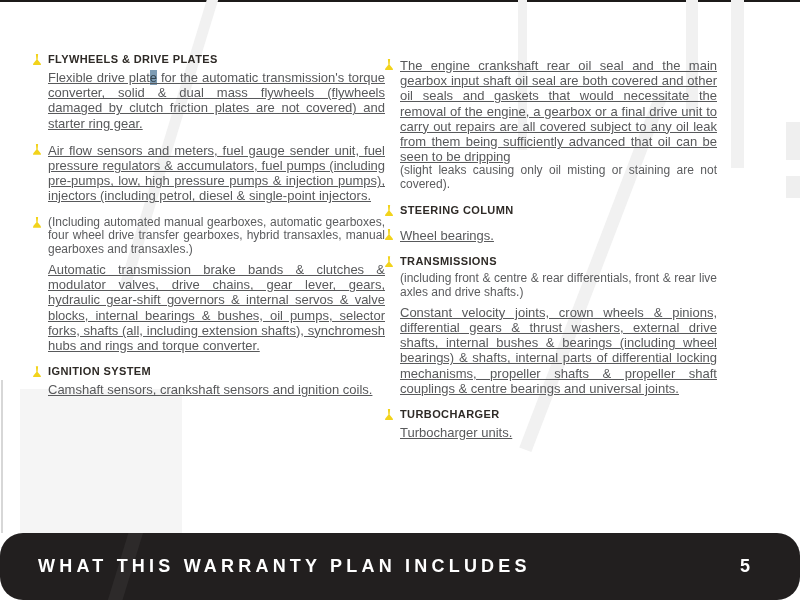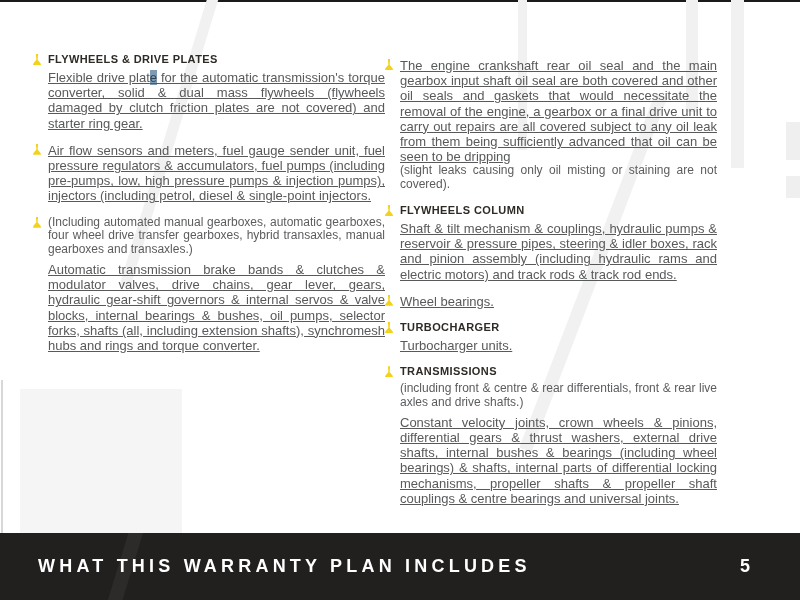--- a/index.html
+++ b/index.html
@@ -54,20 +54,21 @@
   .hl { background: #7D9CB4; color: #33444f; }
 
   .footer {
     position: absolute; left: 0; top: 533px;
     width: 800px; height: 67px;
     background: #221F1F;
     display: flex; align-items: center; justify-content: space-between;
     padding: 0 50px 0 38px;
     box-sizing: border-box;
     overflow: hidden;
+    border-radius: 23px;
   }
   .footer .ftitle {
     color: #ffffff; font-size: 18px; font-weight: bold;
     letter-spacing: 4.2px; white-space: nowrap;
   }
   .footer .fnum { color: #ffffff; font-size: 18px; font-weight: bold; }
   .footer .streak {
     position: absolute; left: 118px; top: -10px;
     width: 14px; height: 90px;
     background: rgba(255,255,255,0.05);
@@ -104,53 +105,57 @@
         <span class="cone"></span>
         <p class="body-text">Air flow sensors and meters, fuel gauge sender unit, fuel pressure regulators &amp; accumulators, fuel pumps (including pre-pumps, low, high pressure pumps &amp; injection pumps), injectors (including petrol, diesel &amp; single-point injectors.</p>
       </section>
 
       <section class="sec">
         <span class="cone"></span>
         <p class="note-text">(Including automated manual gearboxes, automatic gearboxes, four wheel drive transfer gearboxes, hybrid transaxles, manual gearboxes and transaxles.)</p>
         <p class="body-text">Automatic transmission brake bands &amp; clutches &amp; modulator valves, drive chains, gear lever, gears, hydraulic gear-shift governors &amp; internal servos &amp; valve blocks, internal bearings &amp; bushes, oil pumps, selector forks, shafts (all, including extension shafts), synchromesh hubs and rings and torque converter.</p>
       </section>
 
+      <section class="sec">
+        <span class="cone"></span>
+        <h3>IGNITION SYSTEM</h3>
+        <p class="body-text">Camshaft sensors, crankshaft sensors and ignition coils.</p>
+      </section>
 
     </div>
 
     <div class="col col-right">
 
       <section class="sec">
         <span class="cone"></span>
         <p class="body-text">The engine crankshaft rear oil seal and the main gearbox input shaft oil seal are both covered and other oil seals and gaskets that would necessitate the removal of the engine, a gearbox or a final drive unit to carry out repairs are all covered subject to any oil leak from them being sufficiently advanced that oil can be seen to be dripping</p>
         <p class="note-text" style="margin-top:0;">(slight leaks causing only oil misting or staining are not covered).</p>
       </section>
 
       <section class="sec">
         <span class="cone"></span>
-        <h3>FLYWHEELS COLUMN</h3>
-        <p class="body-text">Shaft &amp; tilt mechanism &amp; couplings, hydraulic pumps &amp; reservoir &amp; pressure pipes, steering &amp; idler boxes, rack and pinion assembly (including hydraulic rams and electric motors) and track rods &amp; track rod ends.</p>
+        <h3>STEERING COLUMN</h3>
       </section>
 
       <section class="sec">
         <span class="cone"></span>
         <p class="body-text">Wheel bearings.</p>
       </section>
 
       <section class="sec">
         <span class="cone"></span>
-        <h3>TURBOCHARGER</h3>
-        <p class="body-text">Turbocharger units.</p>
+        <h3>TRANSMISSIONS</h3>
+        <p class="note-text">(including front &amp; centre &amp; rear differentials, front &amp; rear live axles and drive shafts.)</p>
+        <p class="body-text">Constant velocity joints, crown wheels &amp; pinions, differential gears &amp; thrust washers, external drive shafts, internal bushes &amp; bearings (including wheel bearings) &amp; shafts, internal parts of differential locking mechanisms, propeller shafts &amp; propeller shaft couplings &amp; centre bearings and universal joints.</p>
       </section>
 
       <section class="sec">
         <span class="cone"></span>
-        <h3>TRANSMISSIONS</h3>
-        <p class="note-text">(including front &amp; centre &amp; rear differentials, front &amp; rear live axles and drive shafts.)</p>
-        <p class="body-text">Constant velocity joints, crown wheels &amp; pinions, differential gears &amp; thrust washers, external drive shafts, internal bushes &amp; bearings (including wheel bearings) &amp; shafts, internal parts of differential locking mechanisms, propeller shafts &amp; propeller shaft couplings &amp; centre bearings and universal joints.</p>
+        <h3>TURBOCHARGER</h3>
+        <p class="body-text">Turbocharger units.</p>
       </section>
 
     </div>
   </div>
 
   <div class="footer">
     <div class="streak"></div>
     <span class="ftitle">WHAT THIS WARRANTY PLAN INCLUDES</span>
     <span class="fnum">5</span>
   </div>

